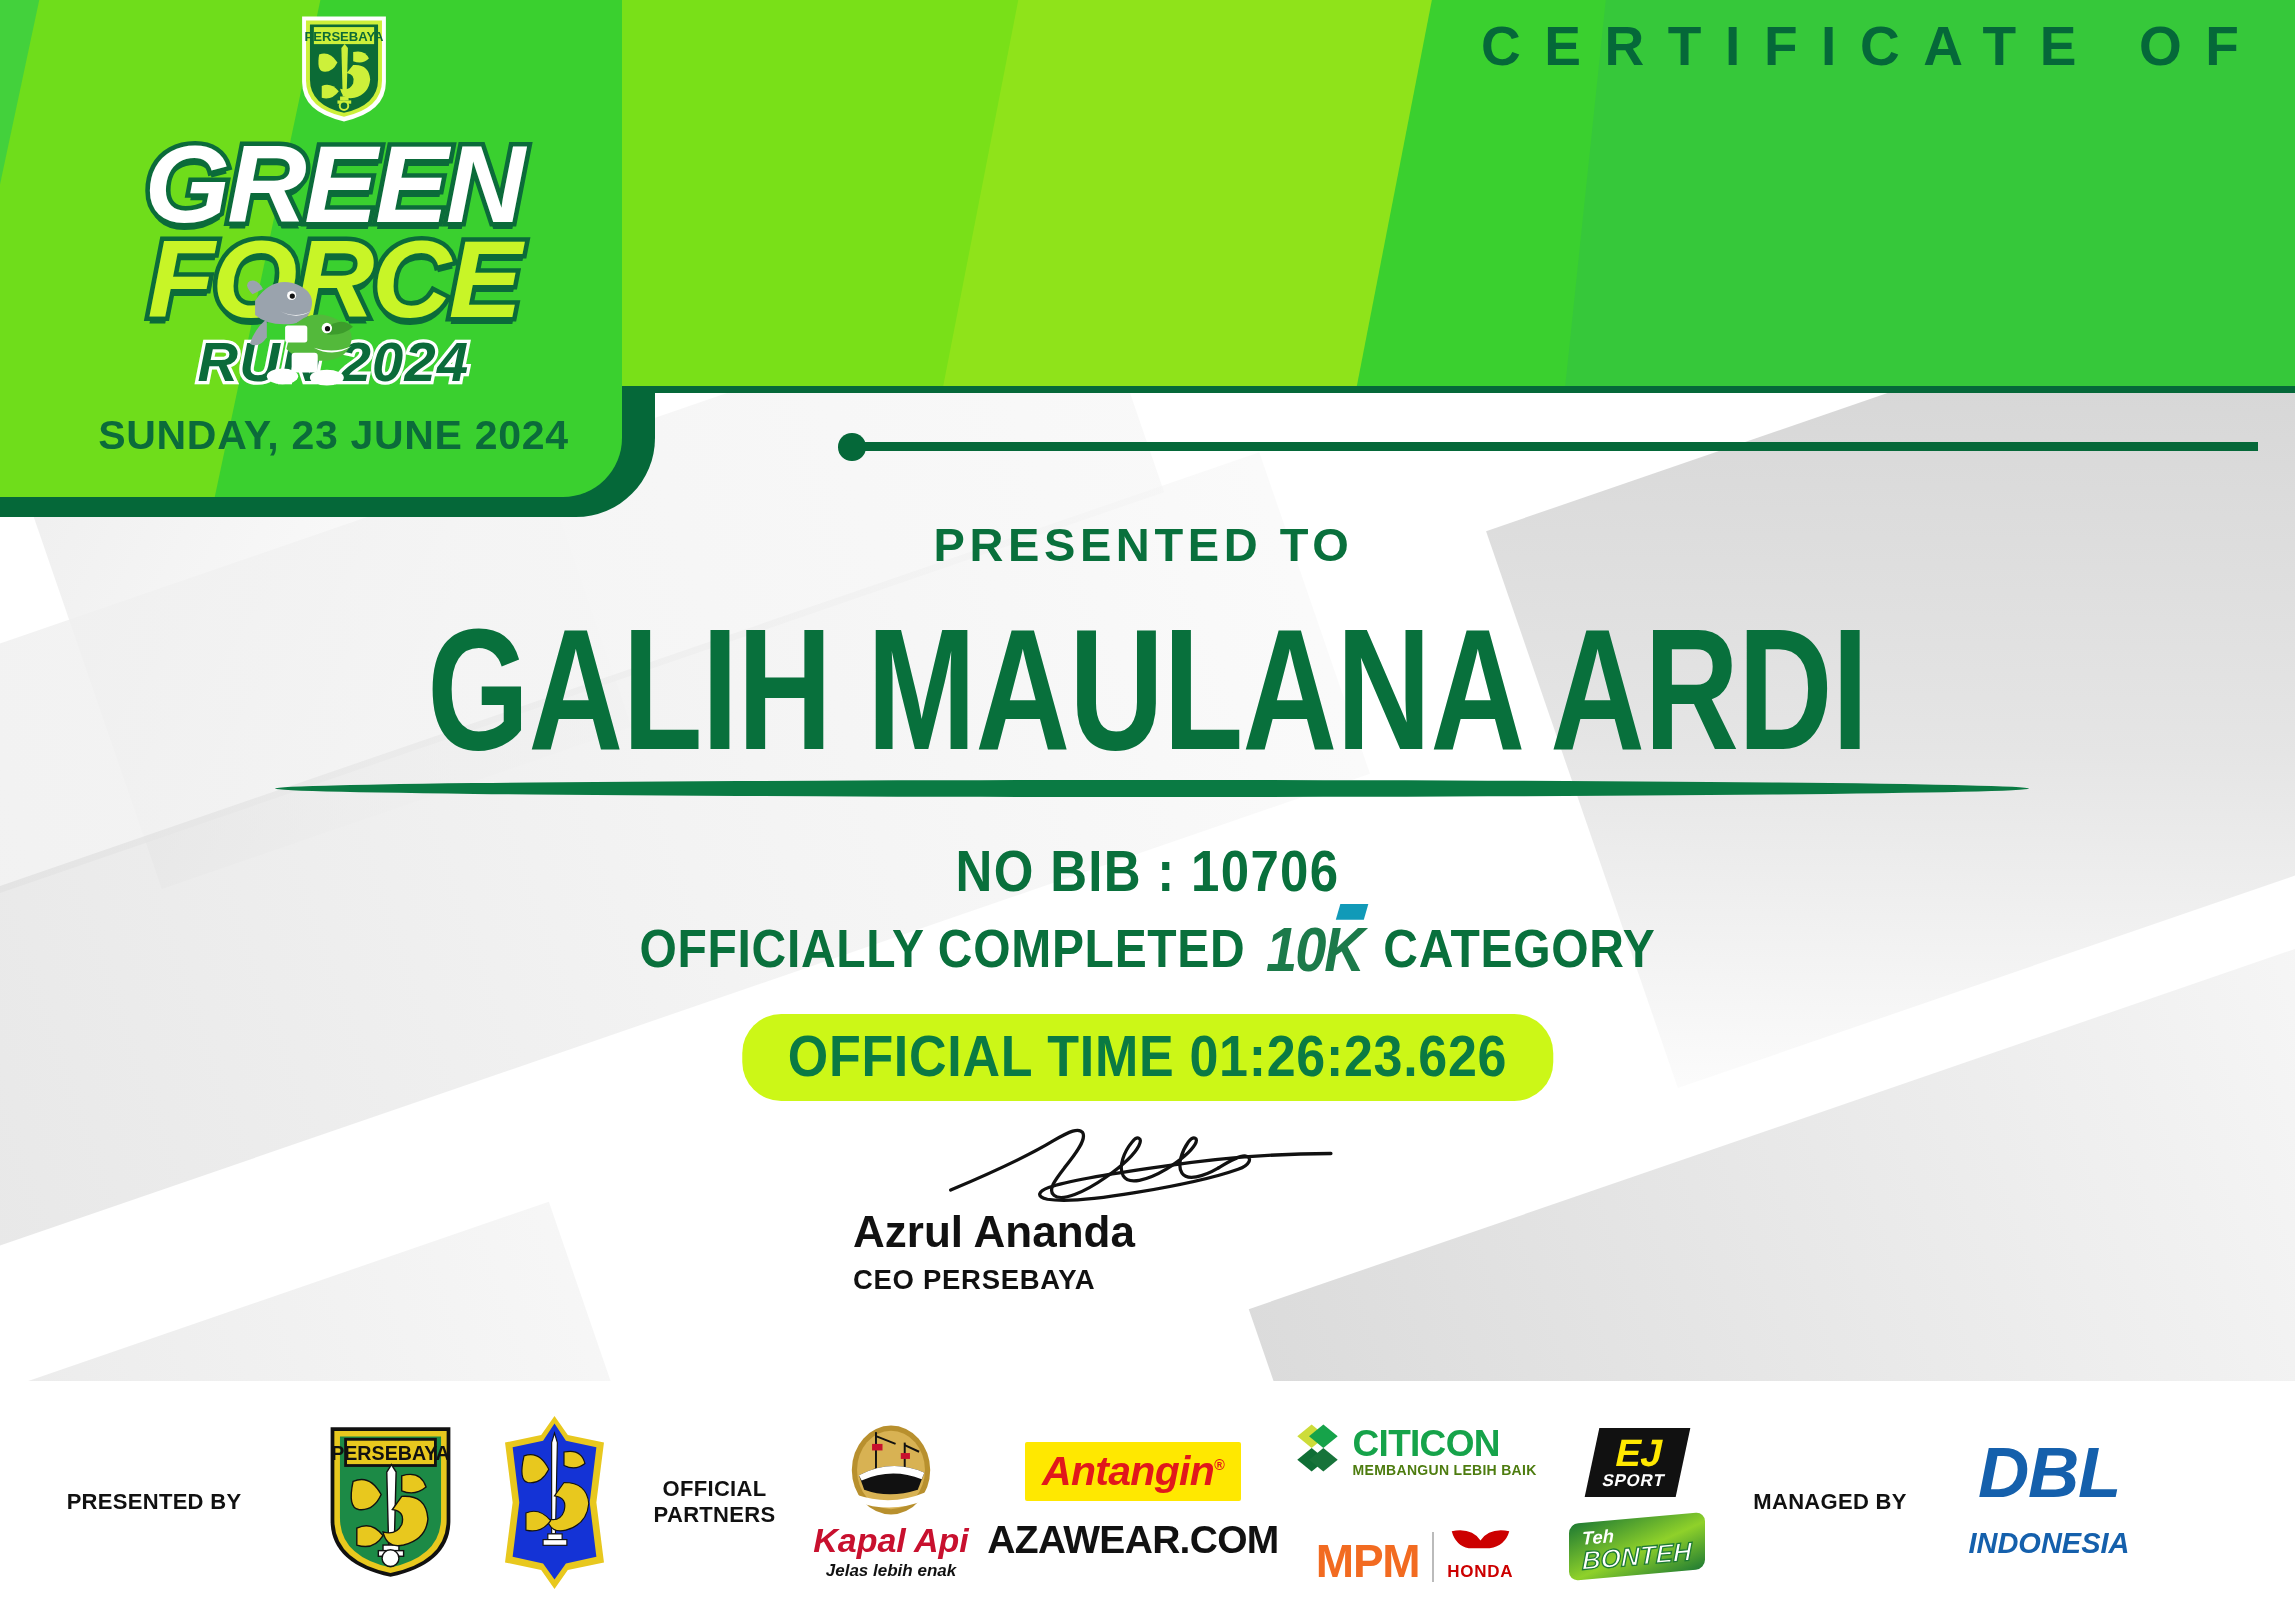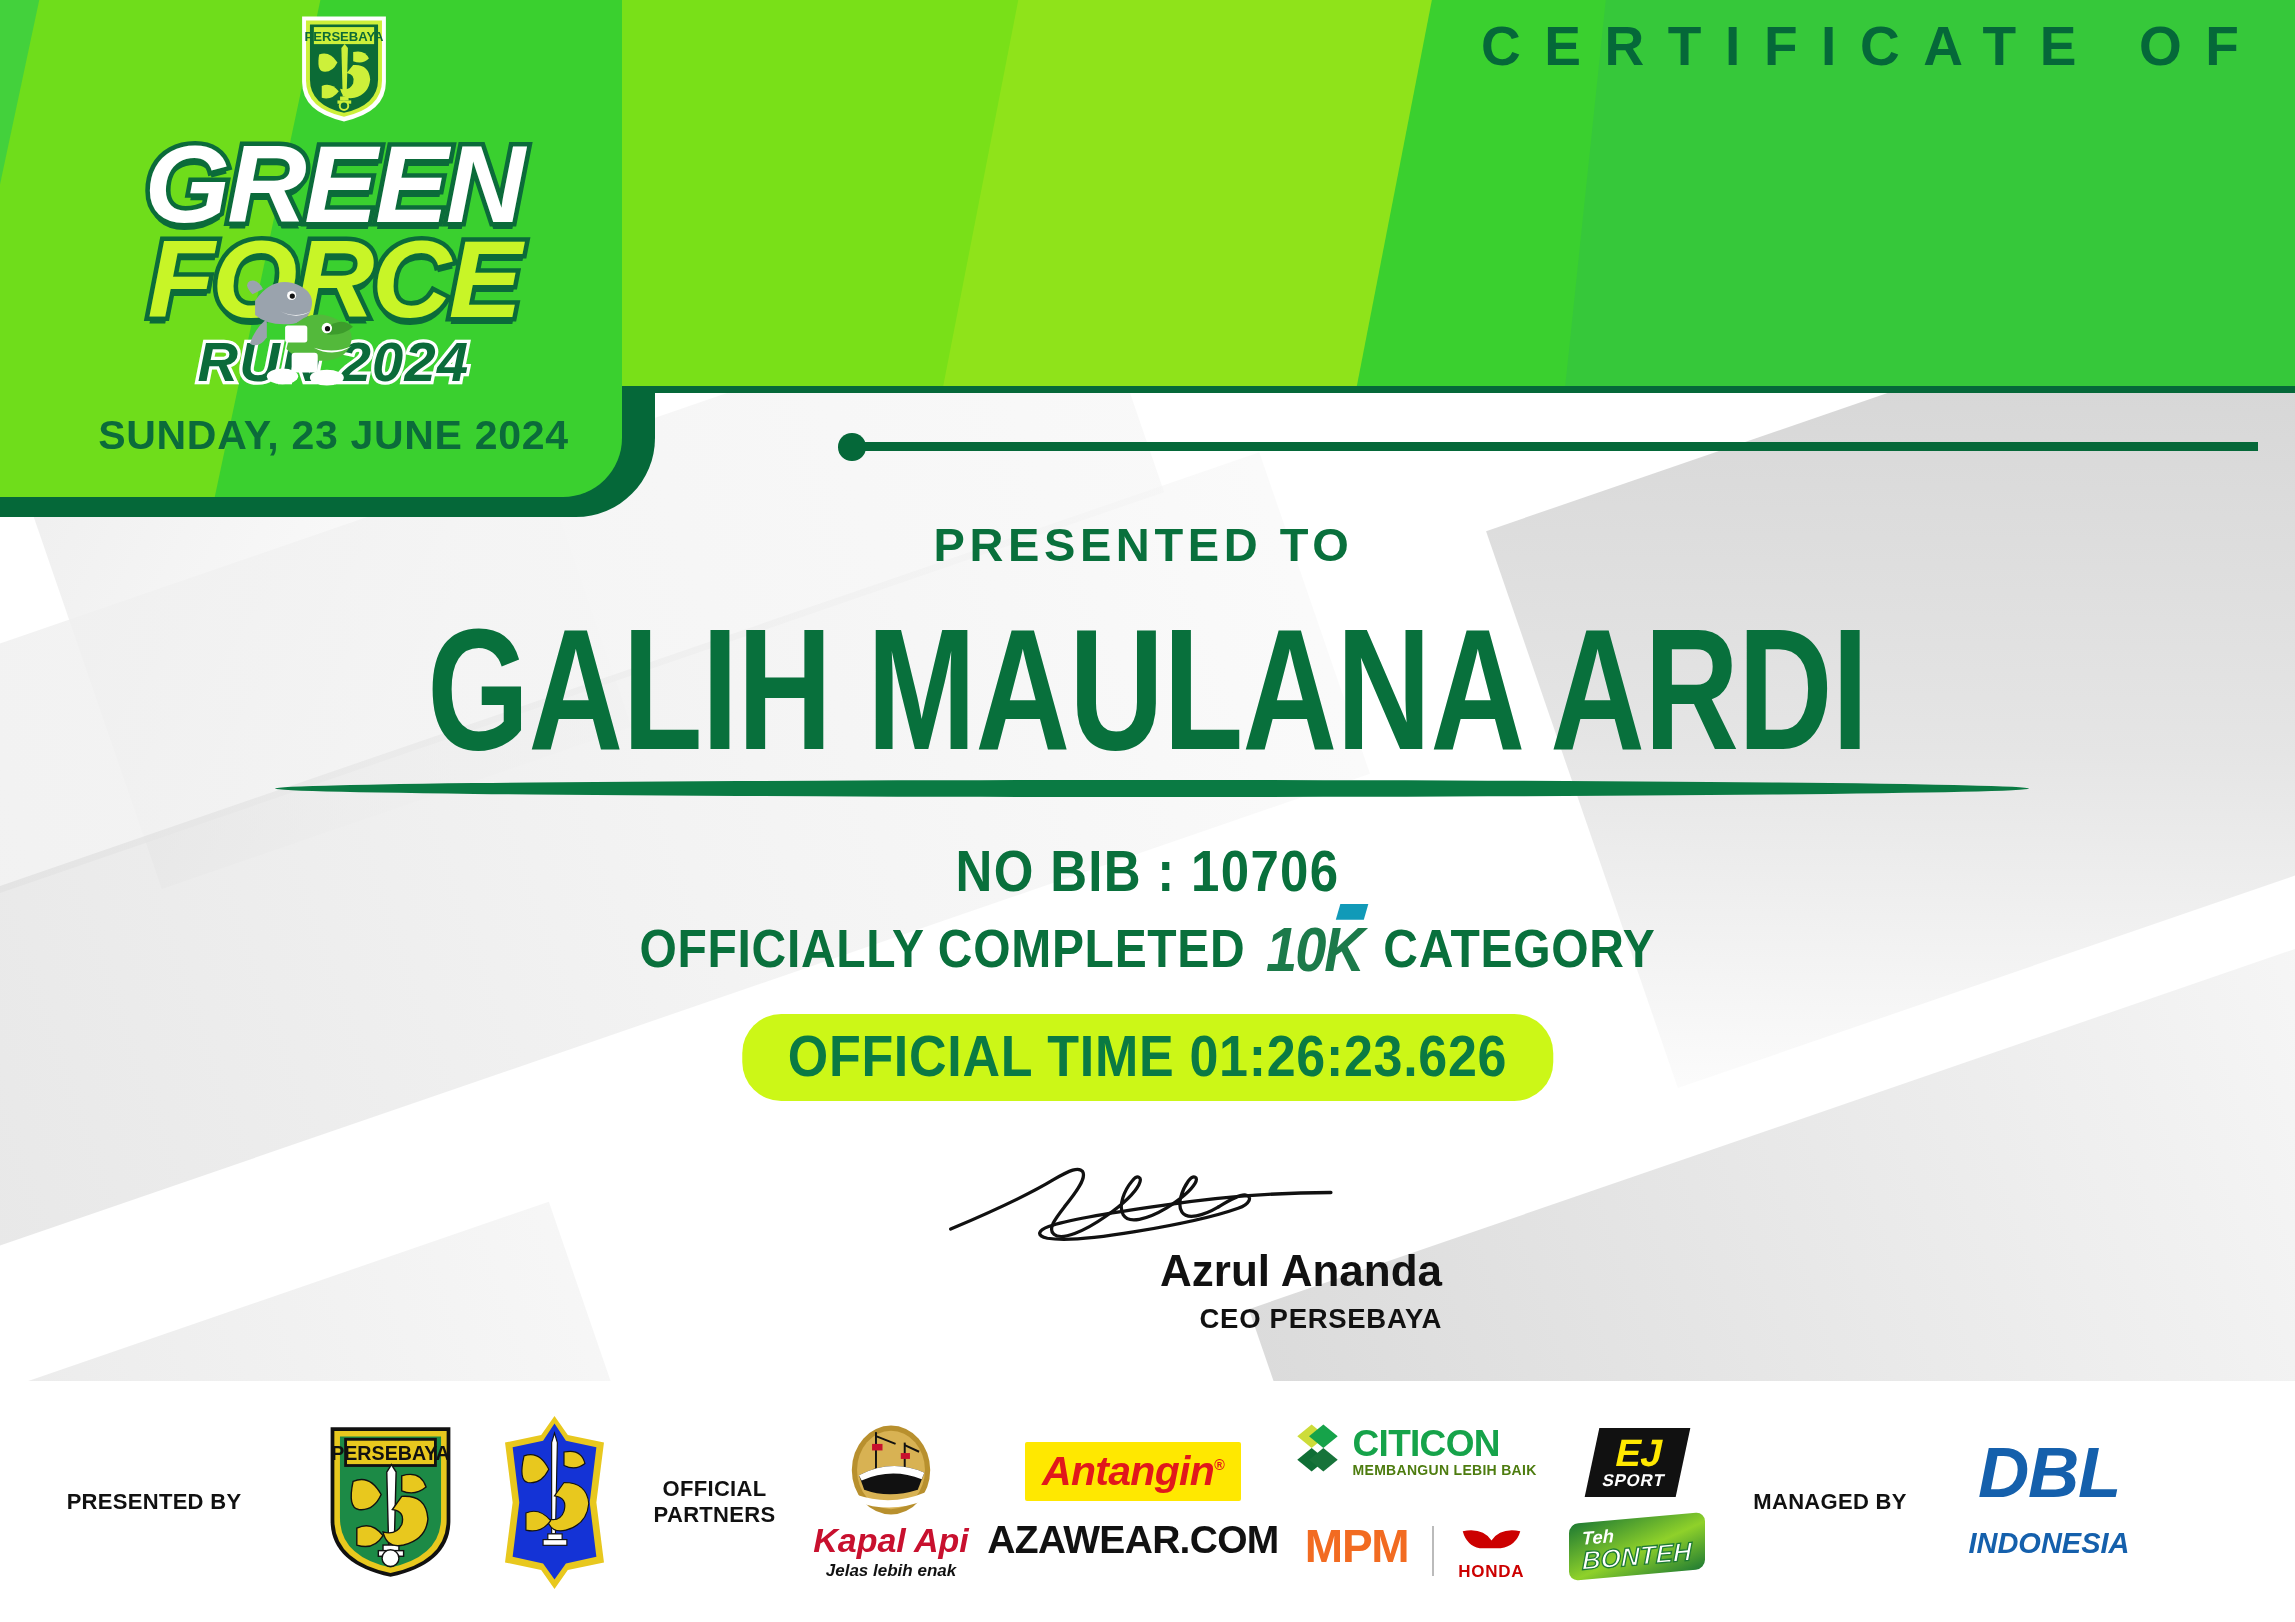--- a/index.html
+++ b/index.html
@@ -147,22 +147,22 @@
     position:absolute;left:50%;top:1014px;transform:translateX(-50%);
     background:#ccf717;border-radius:39px;
     padding:11.8px 46px 15.7px 46px;
   }
   .time-badge span{
     font-weight:bold;font-size:52px;letter-spacing:0.7px;color:#0a7a43;
     white-space:nowrap;display:inline-block;transform:scaleY(1.12);
   }
 
   
-  .sig-wrap{position:absolute;left:50%;top:1152px;transform:translateX(-50%);
-    text-align:right;width:589px;}
+  .sig-wrap{position:absolute;left:50%;top:1113px;transform:translateX(-50%);
+    text-align:left;width:589px;}
   .sig-svg{display:block;margin:0 auto;}
   .sig-name{font-weight:bold;font-size:44px;color:#111;margin-top:-3.9px;letter-spacing:0px;}
   .sig-role{font-weight:bold;font-size:27.5px;color:#111;margin-top:6.5px;letter-spacing:0.7px;}
 
   
   .footer{
     position:absolute;left:0;bottom:0;width:2295px;height:242px;
     background:#ffffff;display:flex;align-items:center;
   }
   .f-label{font-weight:bold;font-size:22px;color:#111;letter-spacing:0.3px;
@@ -416,21 +416,21 @@
           <path d="M8 22 L30 4 L52 22 L30 40 Z" fill="#cddc39"></path>
           <path d="M26 22 L48 4 L70 22 L48 40 Z" fill="#16a34a"></path>
           <path d="M8 58 L30 40 L52 58 L30 76 Z" fill="#0f6e35"></path>
           <path d="M26 58 L48 40 L70 58 L48 76 Z" fill="#17733a"></path>
         </svg>
         <div>
           <div class="t">CITICON</div>
           <div class="s">MEMBANGUN LEBIH BAIK</div>
         </div>
       </div>
-      <div class="logo-mpm" style="display:flex;align-items:flex-start;gap:24px;margin-top:25px;">
+      <div class="logo-mpm" style="display:flex;align-items:flex-end;gap:13px;margin-top:25px;">
         <div class="t">MPM</div>
         <div style="width:2px;height:50px;background:#bbb;"></div>
         <div style="text-align:center;">
           <svg width="63" height="34" viewBox="0 0 96 52">
             <path d="M4 8 q30 -6 44 14 q14 -20 44 -14 q-6 22 -30 26 L48 34 L30 34 Q10 30 4 8 Z" fill="#cc0000"></path>
           </svg>
           <div class="logo-honda">HONDA</div>
         </div>
       </div>
     </div>

